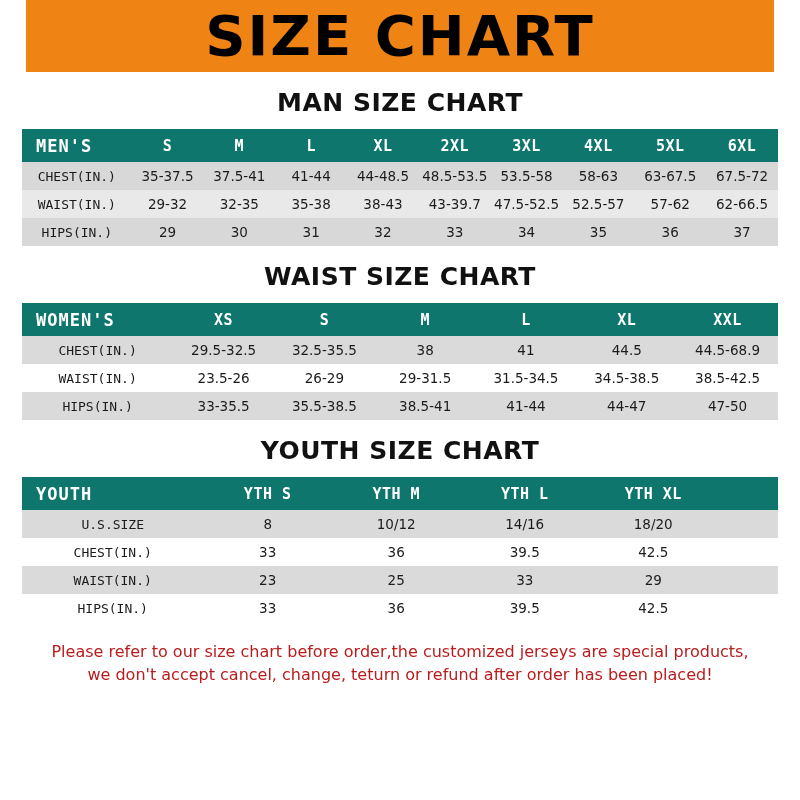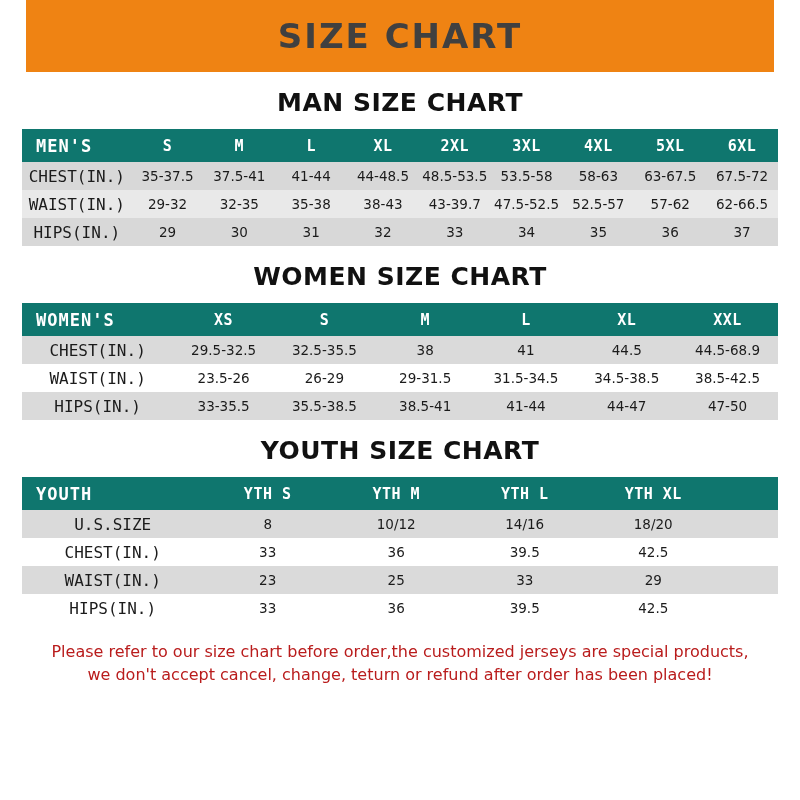--- a/index.html
+++ b/index.html
@@ -34,23 +34,23 @@
     top: 0;
     bottom: 0;
     width: 26px;
     background: #ffffff;
   }
   .banner-side.left { left: 0; }
   .banner-side.right { right: 0; }
   .banner-title {
     font-family: "DejaVu Sans", sans-serif;
     font-weight: bold;
-    font-size: 34px;
+    font-size: 56px;
     letter-spacing: 2px;
-    color: #404040;
+    color: #000000;
     line-height: 1;
     position: relative;
     z-index: 2;
   }
   
   .content {
     padding: 0 22px;
     box-sizing: border-box;
   }
   .section {
@@ -97,21 +97,21 @@
   .data-row td {
     height: 28px;
     font-size: 13.5px;
     text-align: center;
     vertical-align: middle;
     color: #1b1b1b;
     font-family: "DejaVu Sans", sans-serif;
   }
   .data-row td.rowlabel {
     font-family: "DejaVu Sans Mono", monospace;
-    font-size: 16px;
+    font-size: 13px;
     text-align: center;
     letter-spacing: 0px;
     color: #1b1b1b;
   }
   .row-shade-a { background: #d8d8d8; }
   .row-shade-b { background: #e9e9e9; }
   .row-shade-c { background: #d8d8d8; }
   
   .row-white { background: #ffffff; }
   .row-gray { background: #dadada; }
@@ -204,21 +204,21 @@
             <td>34</td>
             <td>35</td>
             <td>36</td>
             <td>37</td>
           </tr>
         </tbody>
       </table>
     </div>
 
     <div class="section">
-      <div class="section-title">WOMEN SIZE CHART</div>
+      <div class="section-title">WAIST SIZE CHART</div>
       <table class="size-table">
         <colgroup>
           <col style="width:20%">
           <col style="width:13.33%">
             <col style="width:13.33%">
             <col style="width:13.33%">
           <col style="width:13.33%">
             <col style="width:13.33%">
             <col style="width:13.33%">
         </colgroup>

